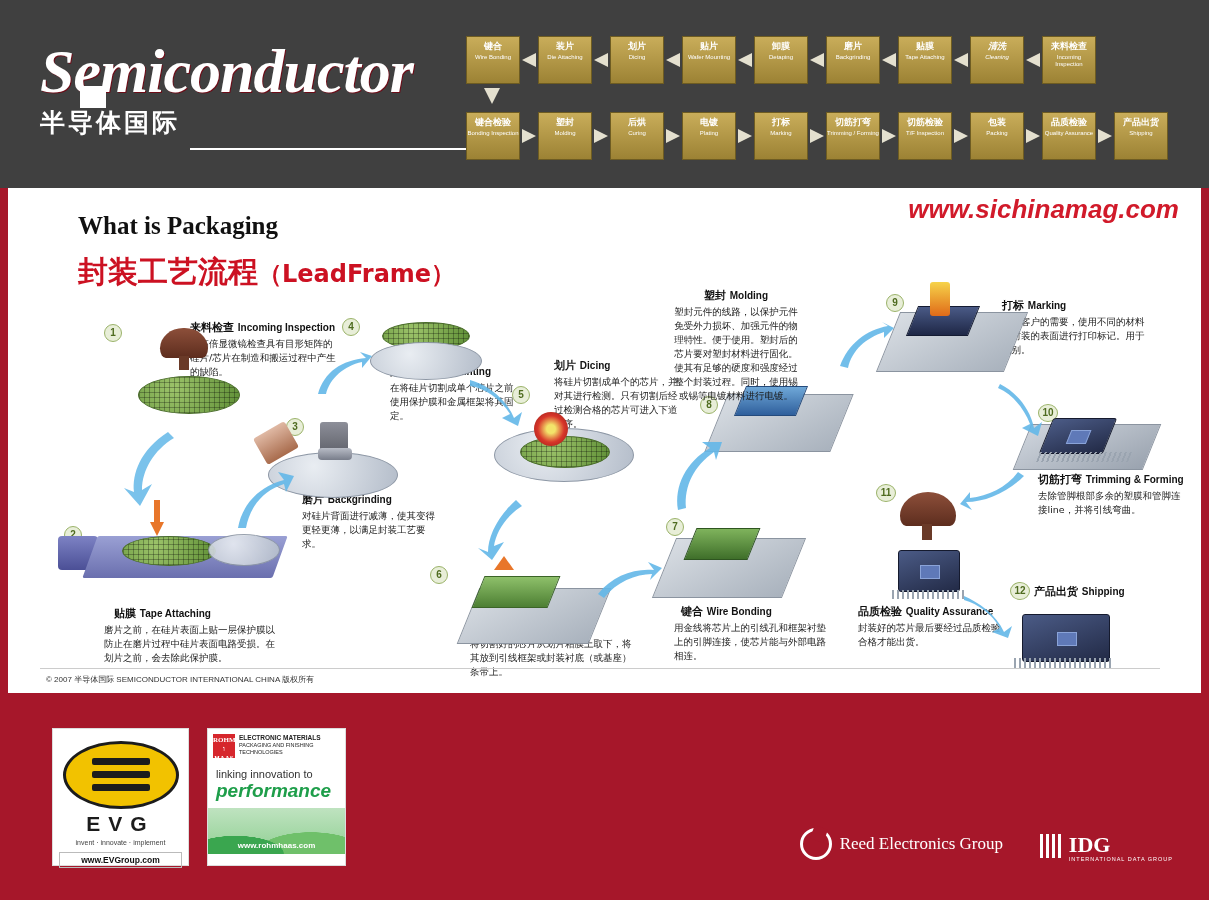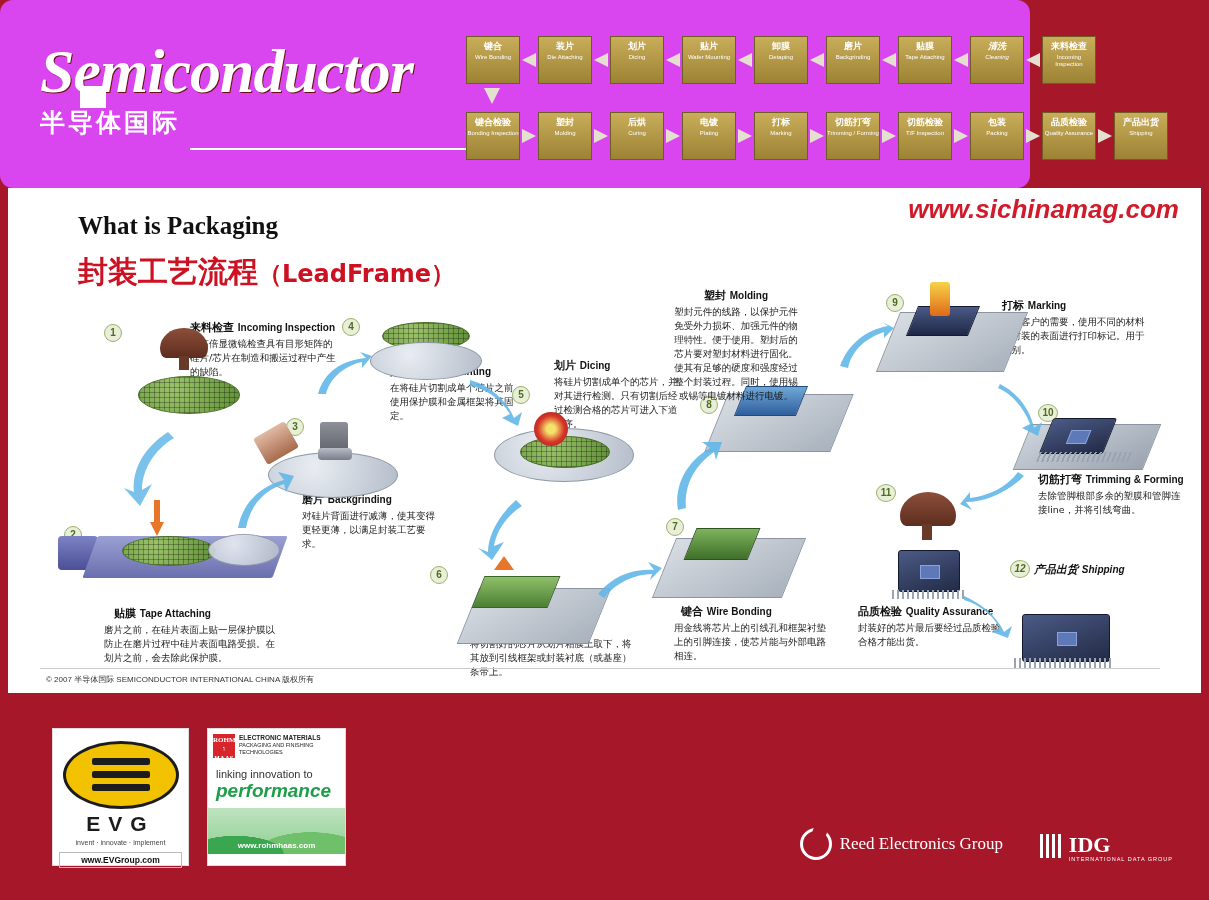--- a/index.html
+++ b/index.html
@@ -9,23 +9,22 @@
     font-family:"Liberation Sans", sans-serif;
     overflow:hidden;
     position:relative;
   }
   
   .page {
     position:absolute; left:0; top:0; width:1209px; height:900px;
     background:#a6172a;
   }
   .header {
-    position:absolute; left:0; top:0; width:1030px; height:188px;
-    background:#d946ef;
-    border-radius:13px;
+    position:absolute; left:0; top:0; width:1209px; height:188px;
+    background:#404040;
   }
   .logo-block { position:absolute; left:40px; top:40px; width:420px; height:130px; }
   .logo-main {
     font-family:"Liberation Serif", serif;
     font-weight:bold; font-style:italic;
     font-size:62px; color:#ffffff; letter-spacing:-1px;
     line-height:62px;
     text-shadow:1px 1px 0 #6d0d18;
   }
   .logo-cn {
@@ -575,21 +574,21 @@
   <div class="art pkg-body" style="left:898px; top:550px; width:60px; height:40px;">
     <div class="pkg-logo"></div>
   </div>
   <div class="art pins-h" style="left:892px; top:590px; width:72px; height:9px;"></div>
   <div class="art" style="left:960px; top:470px; width:66px; height:44px;">
     <svg width="66" height="44" viewBox="0 0 66 44">
         <path d="M64 6 C48 22 26 32 6 32 L12 40 L0 34 L10 22 L10 28 C28 26 46 18 58 2 Z" fill="#63b7e8" opacity="0.9"></path>
       </svg>
   </div>
 
-  <div class="step" style="left:1002px; top:560px;font-style:italic;">
+  <div class="step" style="left:1002px; top:582px;">
     <div class="step-badge" style="left:8px; top:0; width:18px;">12</div>
     <div class="step-head" style="margin-left:32px; margin-top:2px;">
       <span>产品出货</span>
       <span class="en">Shipping</span>
     </div>
   </div>
   <div class="art pkg-body" style="left:1022px; top:614px; width:86px; height:46px;">
     <div class="pkg-logo"></div>
   </div>
   <div class="art pins-h" style="left:1014px; top:658px; width:100px; height:10px;"></div>

